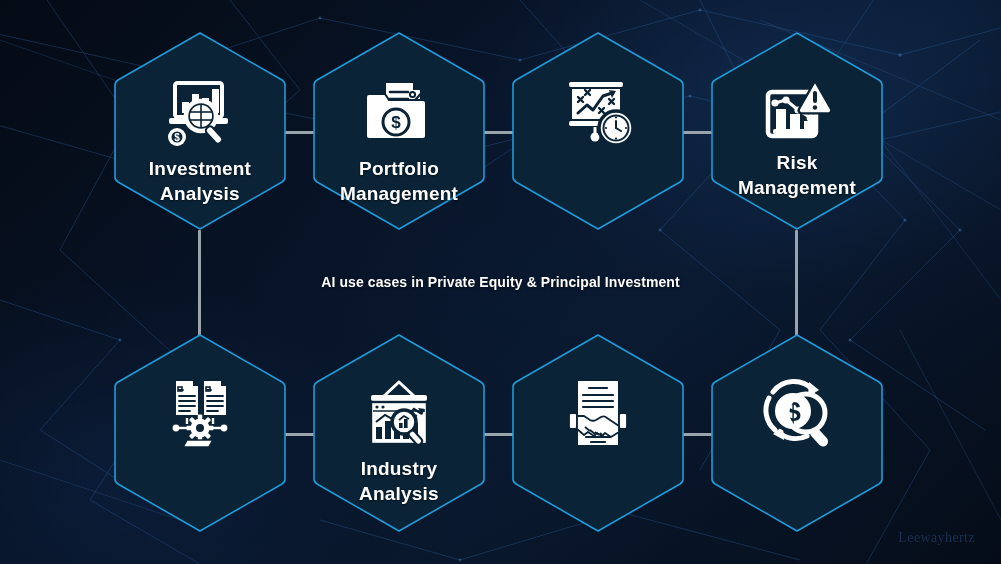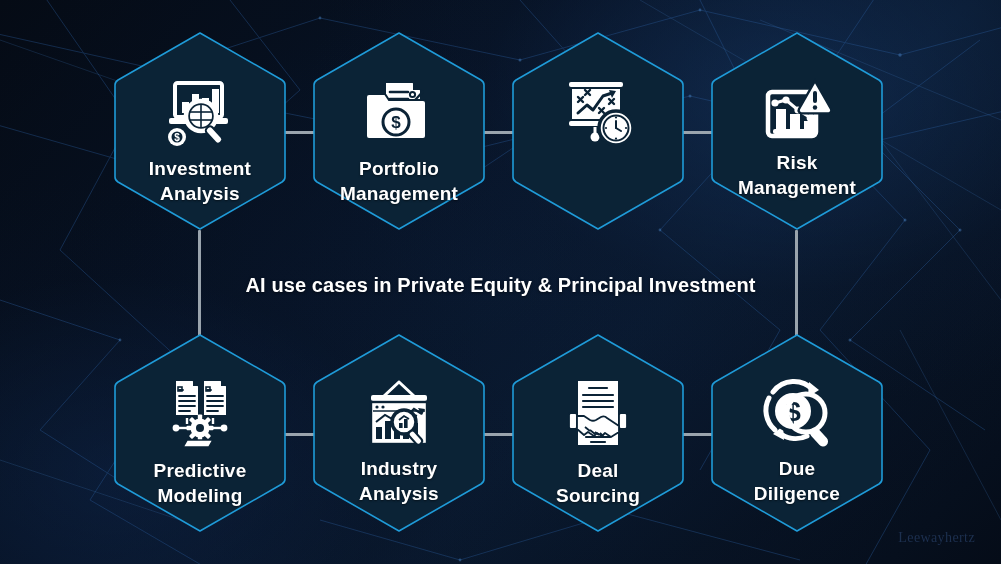--- a/index.html
+++ b/index.html
@@ -43,21 +43,21 @@
     white-space: pre-line;
     text-shadow: 0 1px 2px rgba(0,0,0,.5);
   }
   #center-title {
     position: absolute;
     left: 0; right: 0;
     top: 274px;
     text-align: center;
     color: #ffffff;
     font-weight: bold;
-    font-size: 20px;
+    font-size: 14px;
     letter-spacing: .1px;
     text-shadow: 0 1px 3px rgba(0,0,0,.55);
   }
   #watermark {
     position: absolute;
     right: 26px;
     bottom: 18px;
     color: #1f3354;
     font-family: "Liberation Serif", serif;
     font-size: 14px;
@@ -302,22 +302,20 @@
             <rect x="8.5" y="-2.2" width="5" height="4.4" rx="1"></rect>
             <rect x="-2.2" y="-13.5" width="4.4" height="5" rx="1" transform="rotate(45)"></rect>
             <rect x="-2.2" y="8.5" width="4.4" height="5" rx="1" transform="rotate(45)"></rect>
             <rect x="-13.5" y="-2.2" width="5" height="4.4" rx="1" transform="rotate(45)"></rect>
             <rect x="8.5" y="-2.2" width="5" height="4.4" rx="1" transform="rotate(45)"></rect>
           </g>
         </g>
         <path d="M24 62 h26 l-4 7 h-26 z" fill="#fff" stroke="#0b2336" stroke-width="1.6"></path>
       </svg>
     </div>
-    <div class="hex-label" style="top:126px;">Predictive
-Modeling</div>
   </div>
 
   <div class="hex-cell" style="left:311px; top:332px; width:176px; height:202px;">
     <svg class="hex-svg" width="176" height="202" viewBox="0 0 176 202" xmlns="http://www.w3.org/2000/svg">
       <path d="M88 3 L170 50 Q173 52 173 55 L173 147 Q173 150 170 152 L88 199 L6 152 Q3 150 3 147 L3 55 Q3 52 6 50 Z" fill="#0b2336" stroke="#1f9bd8" stroke-width="1.6" stroke-linejoin="round"></path>
     </svg>
     <div class="hex-icon" style="top:48px; height:68px;">
       <svg width="74" height="68" viewBox="0 0 74 68" xmlns="http://www.w3.org/2000/svg" fill="#fff">
         <path d="M37 2 L22 16 M37 2 L52 16" stroke="#fff" stroke-width="3" fill="none" stroke-linecap="round"></path>
         <rect x="9" y="15" width="56" height="6" rx="2"></rect>
@@ -366,41 +364,37 @@
           <line x1="24" y1="64" x2="38" y2="64"></line>
         </g>
         <g fill="#fff" stroke="#0b2336" stroke-width="1.8" stroke-linejoin="round">
           <rect x="2" y="35" width="8" height="16" rx="2"></rect>
           <rect x="52" y="35" width="8" height="16" rx="2"></rect>
           <path d="M10 38 h7 l6 4 c2 1 4 1 6 0 l5 -3 c2 -1 4 -1 6 1 l12 8 v6 l-8 5 -6 -4 -3 3 -5 -3 -3 3 -6 -4 -4 3 -7 -6 z"></path>
           <path d="M18 49 l5 4 M23 52 l5 4 M28 54 l4 3 M33 55 l3 3"></path>
         </g>
       </svg>
     </div>
-    <div class="hex-label" style="top:126px;">Deal
-Sourcing</div>
   </div>
 
   <div class="hex-cell" style="left:709px; top:332px; width:176px; height:202px;">
     <svg class="hex-svg" width="176" height="202" viewBox="0 0 176 202" xmlns="http://www.w3.org/2000/svg">
       <path d="M88 3 L170 50 Q173 52 173 55 L173 147 Q173 150 170 152 L88 199 L6 152 Q3 150 3 147 L3 55 Q3 52 6 50 Z" fill="#0b2336" stroke="#1f9bd8" stroke-width="1.6" stroke-linejoin="round"></path>
     </svg>
     <div class="hex-icon" style="top:46px; height:70px;">
       <svg width="80" height="70" viewBox="0 0 80 70" xmlns="http://www.w3.org/2000/svg" fill="#fff">
         <path d="M16 14 A26 26 0 0 1 56 12" fill="none" stroke="#fff" stroke-width="5" stroke-linecap="round"></path>
         <polygon points="52,4 62,12 51,19" fill="#fff"></polygon>
         <path d="M12 20 A26 26 0 0 0 18 52" fill="none" stroke="#fff" stroke-width="5" stroke-linecap="round"></path>
         <path d="M24 56 A26 26 0 0 0 50 58" fill="none" stroke="#fff" stroke-width="5" stroke-linecap="round"></path>
         <polygon points="26,48 16,56 27,62" fill="#fff"></polygon>
         <circle cx="36" cy="33" r="20" fill="#fff" stroke="#0b2336" stroke-width="4"></circle>
         <circle cx="36" cy="33" r="15.5" fill="#fff"></circle>
         <text x="36" y="43" font-size="28" font-weight="bold" fill="#0b2336" text-anchor="middle" font-family="Liberation Sans, sans-serif">$</text>
         <circle cx="49" cy="35" r="19" fill="none" stroke="#fff" stroke-width="5"></circle>
         <rect x="57" y="48" width="10" height="22" rx="5" transform="rotate(-42 62 59)" fill="#fff"></rect>
       </svg>
     </div>
-    <div class="hex-label" style="top:124px;">Due
-Diligence</div>
   </div>
 
   <div id="watermark">Leewayhertz</div>
 
 </div>
 
 </body></html>

